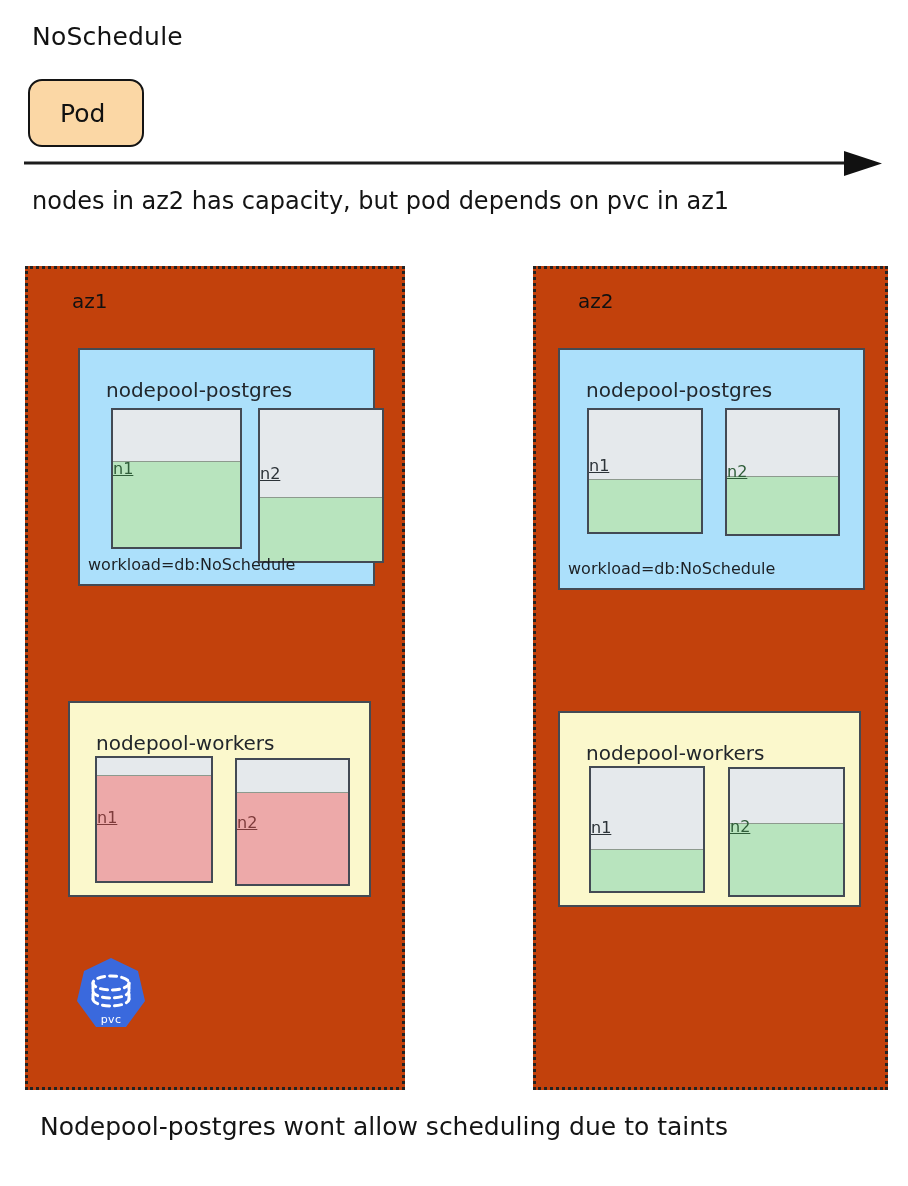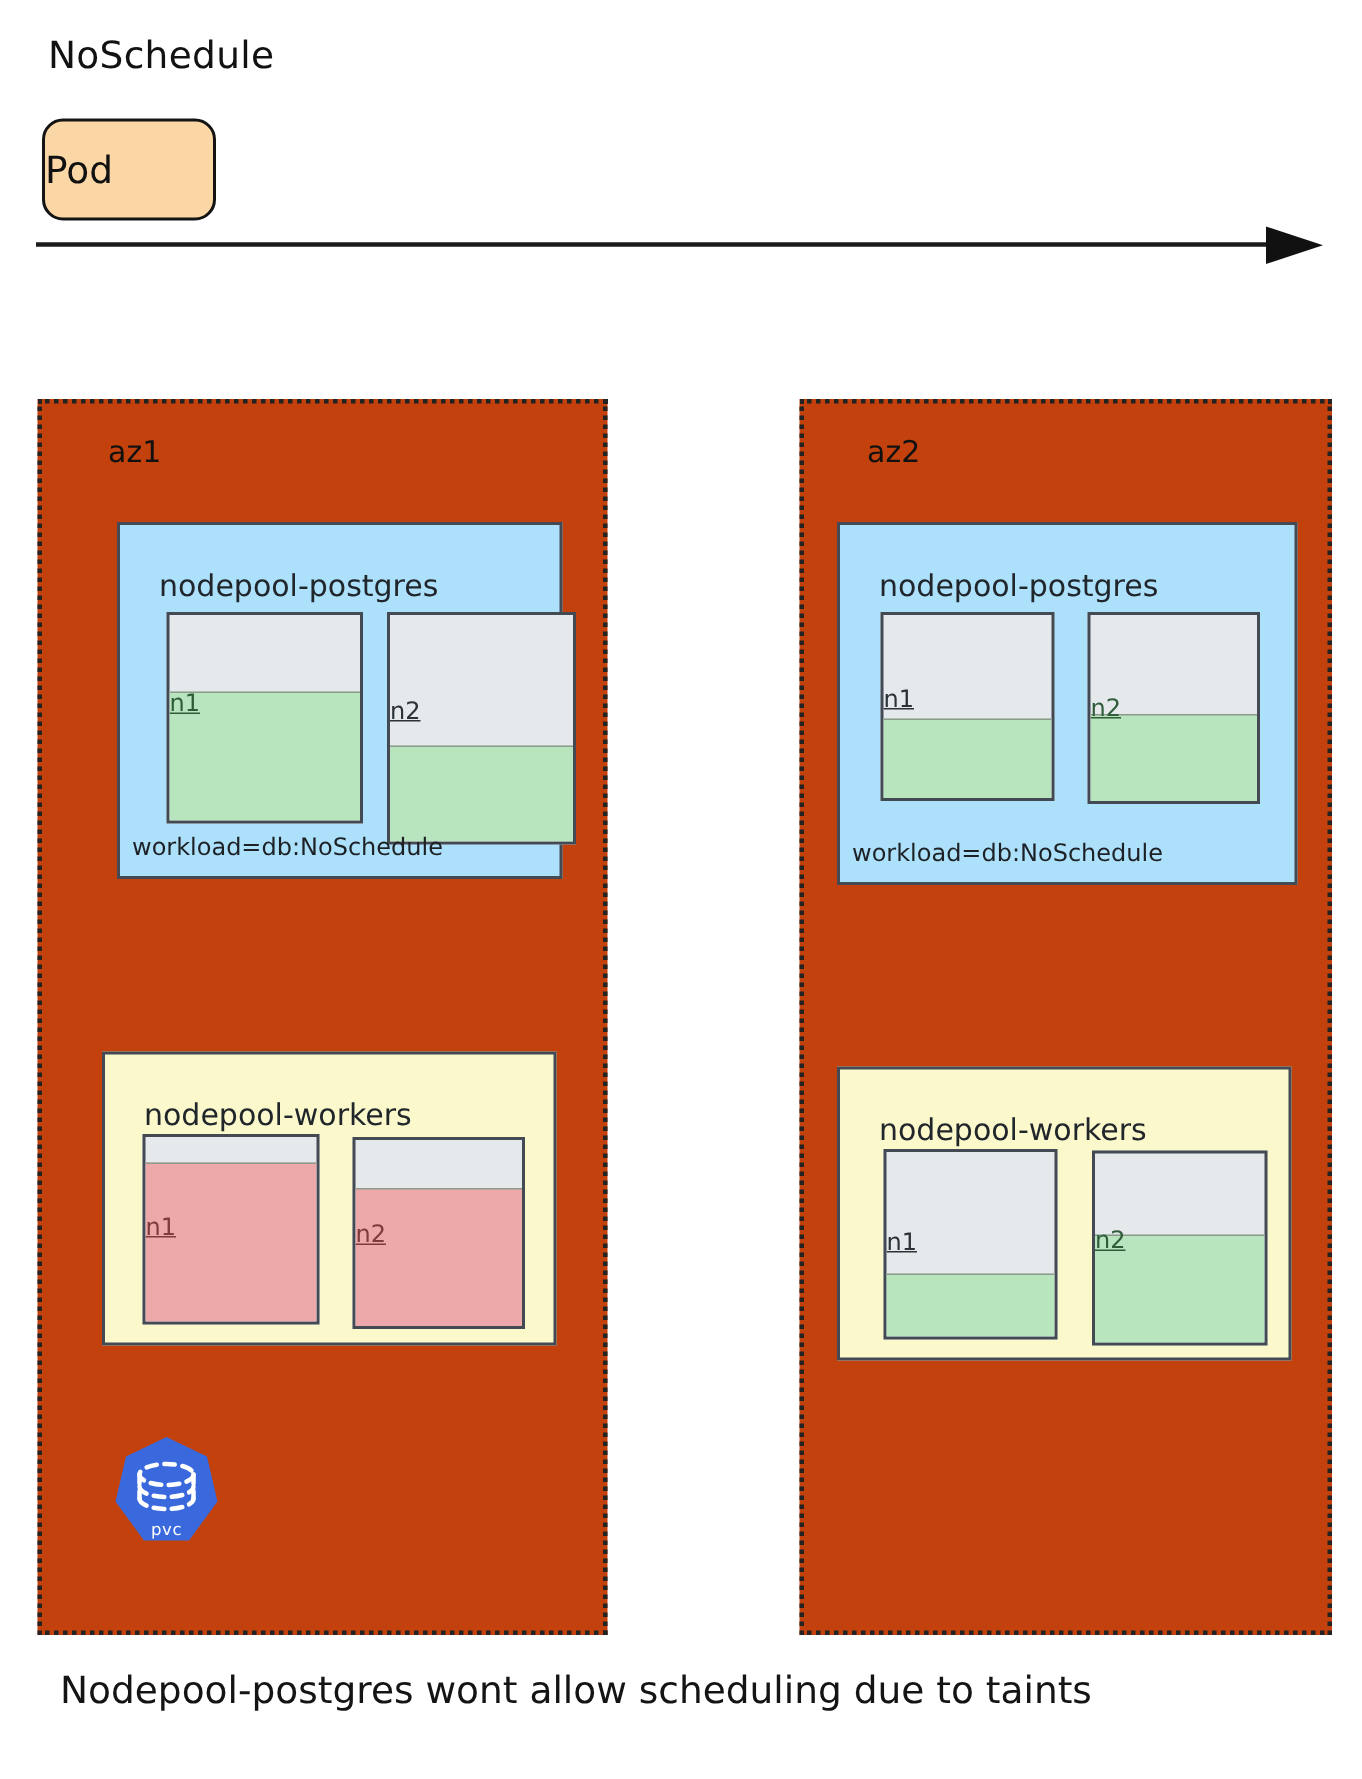--- a/index.html
+++ b/index.html
@@ -34,20 +34,21 @@
     background: #fbd7a5;
     border: 2px solid #141414;
     border-radius: 14px;
     box-sizing: border-box;
     display: flex;
     align-items: center;
   }
   .pod-label {
     font-size: 25px;
     color: #111111;
+    padding-left: 30px;
   }
 
   
   .arrow-wrap {
     position: absolute;
     left: 24px;
     top: 150px;
     width: 858px;
     height: 28px;
   }
@@ -176,20 +177,21 @@
 </div>
 
 <div class="arrow-wrap">
   <svg width="858" height="28" viewBox="0 0 858 28">
     <line x1="0" y1="13" x2="826" y2="13" stroke="#1c1c1c" stroke-width="3"></line>
     <polygon points="820,1 858,13.5 820,26" fill="#111111"></polygon>
   </svg>
 </div>
 
 <div class="conditions">
+  <div>nodes in az2 has capacity, but pod depends on pvc in az1</div>
 </div>
 
 <div class="az" id="az-1">
   <div class="az-label">az1</div>
 
   <div class="pool postgres" style="left:50px; top:79px; width:297px; height:238px;">
     <div class="pool-title">nodepool-postgres</div>
 
     <div class="node" style="left:31px; top:58px; width:131px; height:141px;">
       <div class="fill green" style="height:62%;"></div>

